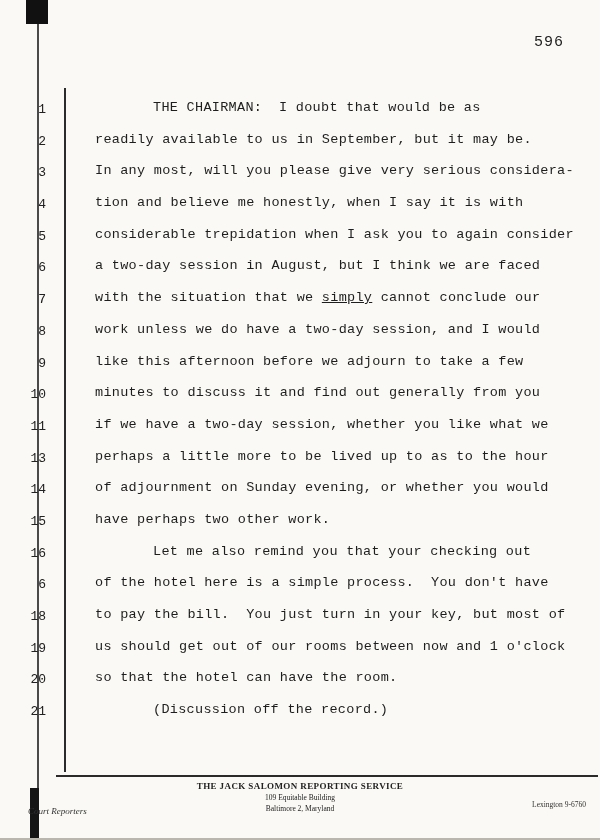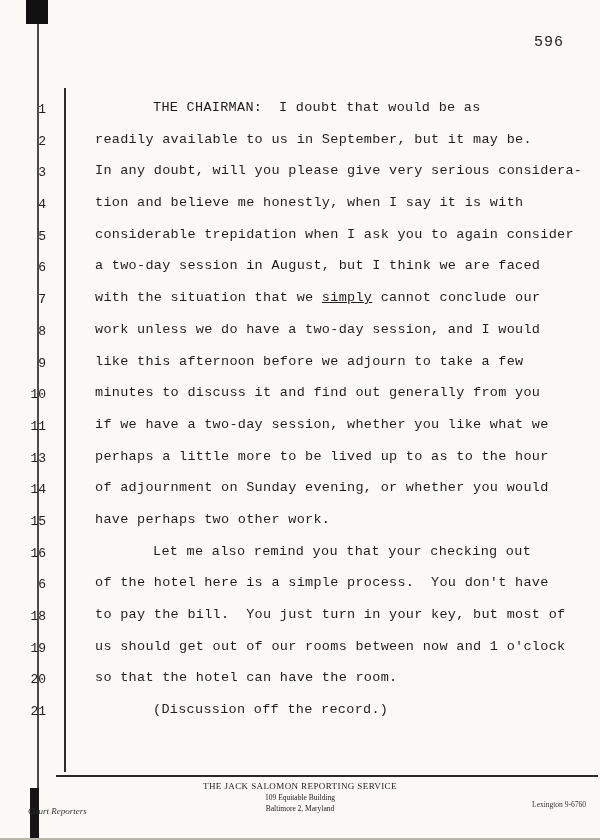--- a/index.html
+++ b/index.html
@@ -91,21 +91,21 @@
   .footer-center {
     position: absolute;
     top: 780px; left: 0; right: 0;
     text-align: center;
     font-family: "Liberation Serif", "DejaVu Serif", serif;
     line-height: 1.45;
     color: #222;
   }
   .footer-center .service-name {
     font-size: 9px;
-    font-weight: normal;
+    font-weight: bold;
     letter-spacing: 0.4px;
   }
   .footer-center .address {
     font-size: 7.5px;
   }
   .footer-left {
     position: absolute;
     top: 806px; left: 28px;
     font-family: "Liberation Serif", "DejaVu Serif", serif;
     font-style: italic;
@@ -138,21 +138,21 @@
       <div class="line-row">
         <div class="line-no">1</div>
         <div class="line-text indent">THE CHAIRMAN:  I doubt that would be as</div>
       </div>
       <div class="line-row">
         <div class="line-no">2</div>
         <div class="line-text">readily available to us in September, but it may be.</div>
       </div>
       <div class="line-row">
         <div class="line-no">3</div>
-        <div class="line-text">In any doubt, will you please give very serious considera-</div>
+        <div class="line-text">In any most, will you please give very serious considera-</div>
       </div>
       <div class="line-row">
         <div class="line-no">4</div>
         <div class="line-text">tion and believe me honestly, when I say it is with</div>
       </div>
       <div class="line-row">
         <div class="line-no">5</div>
         <div class="line-text">considerable trepidation when I ask you to again consider</div>
       </div>
       <div class="line-row">

